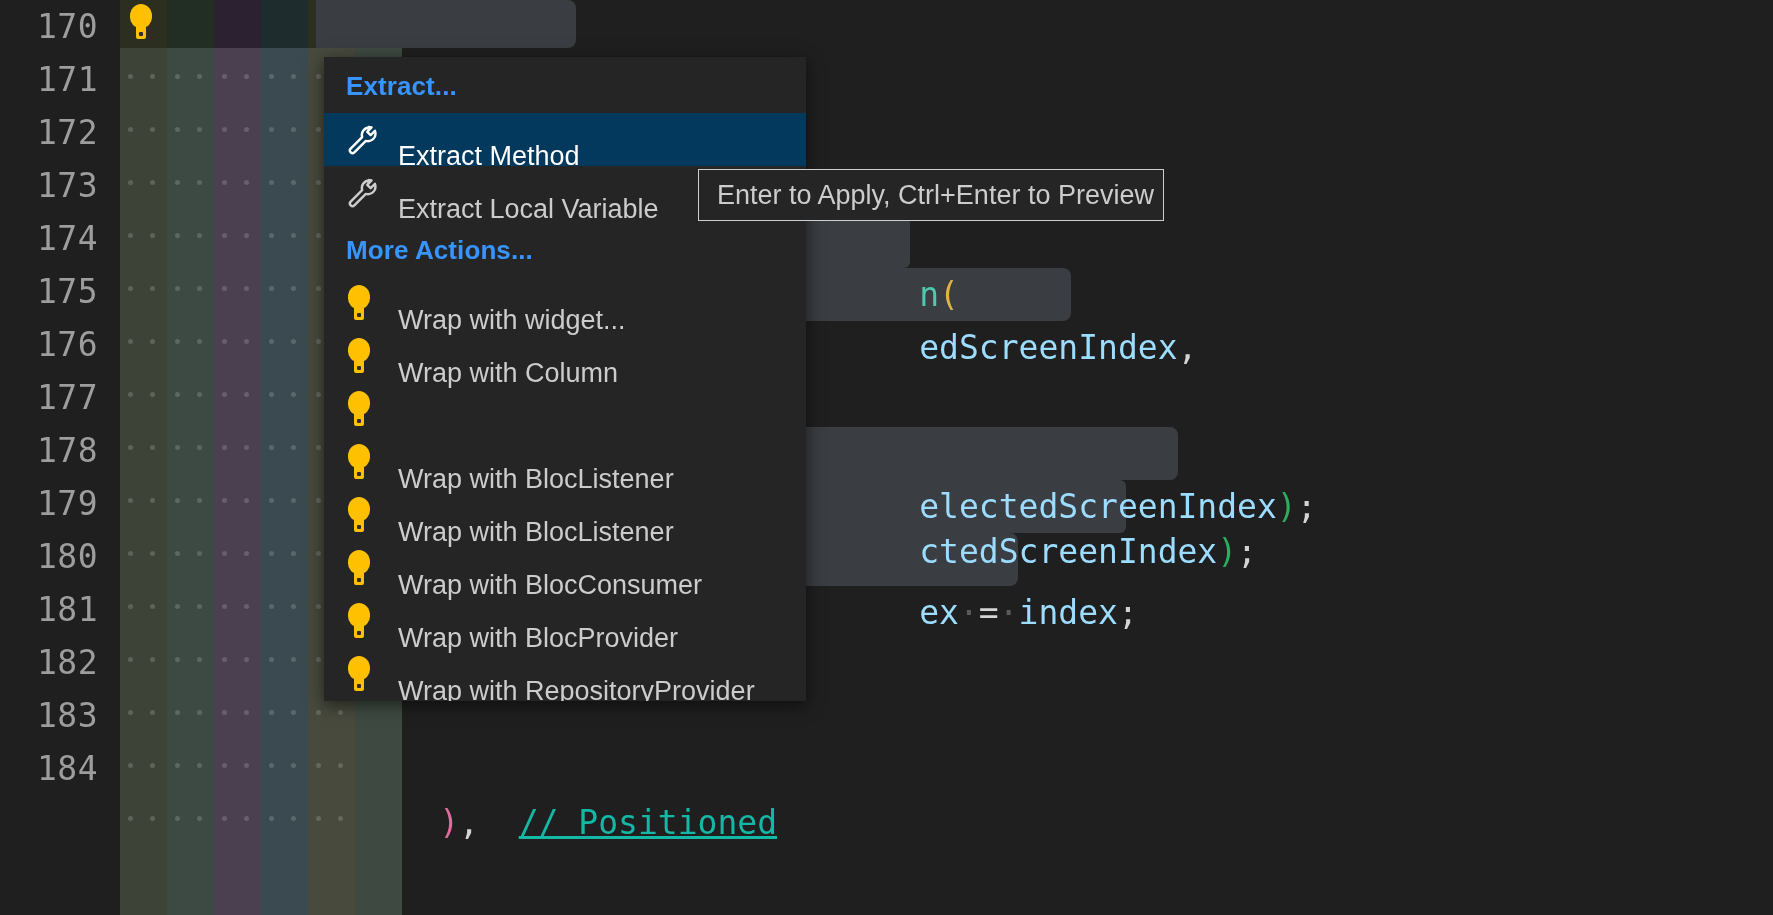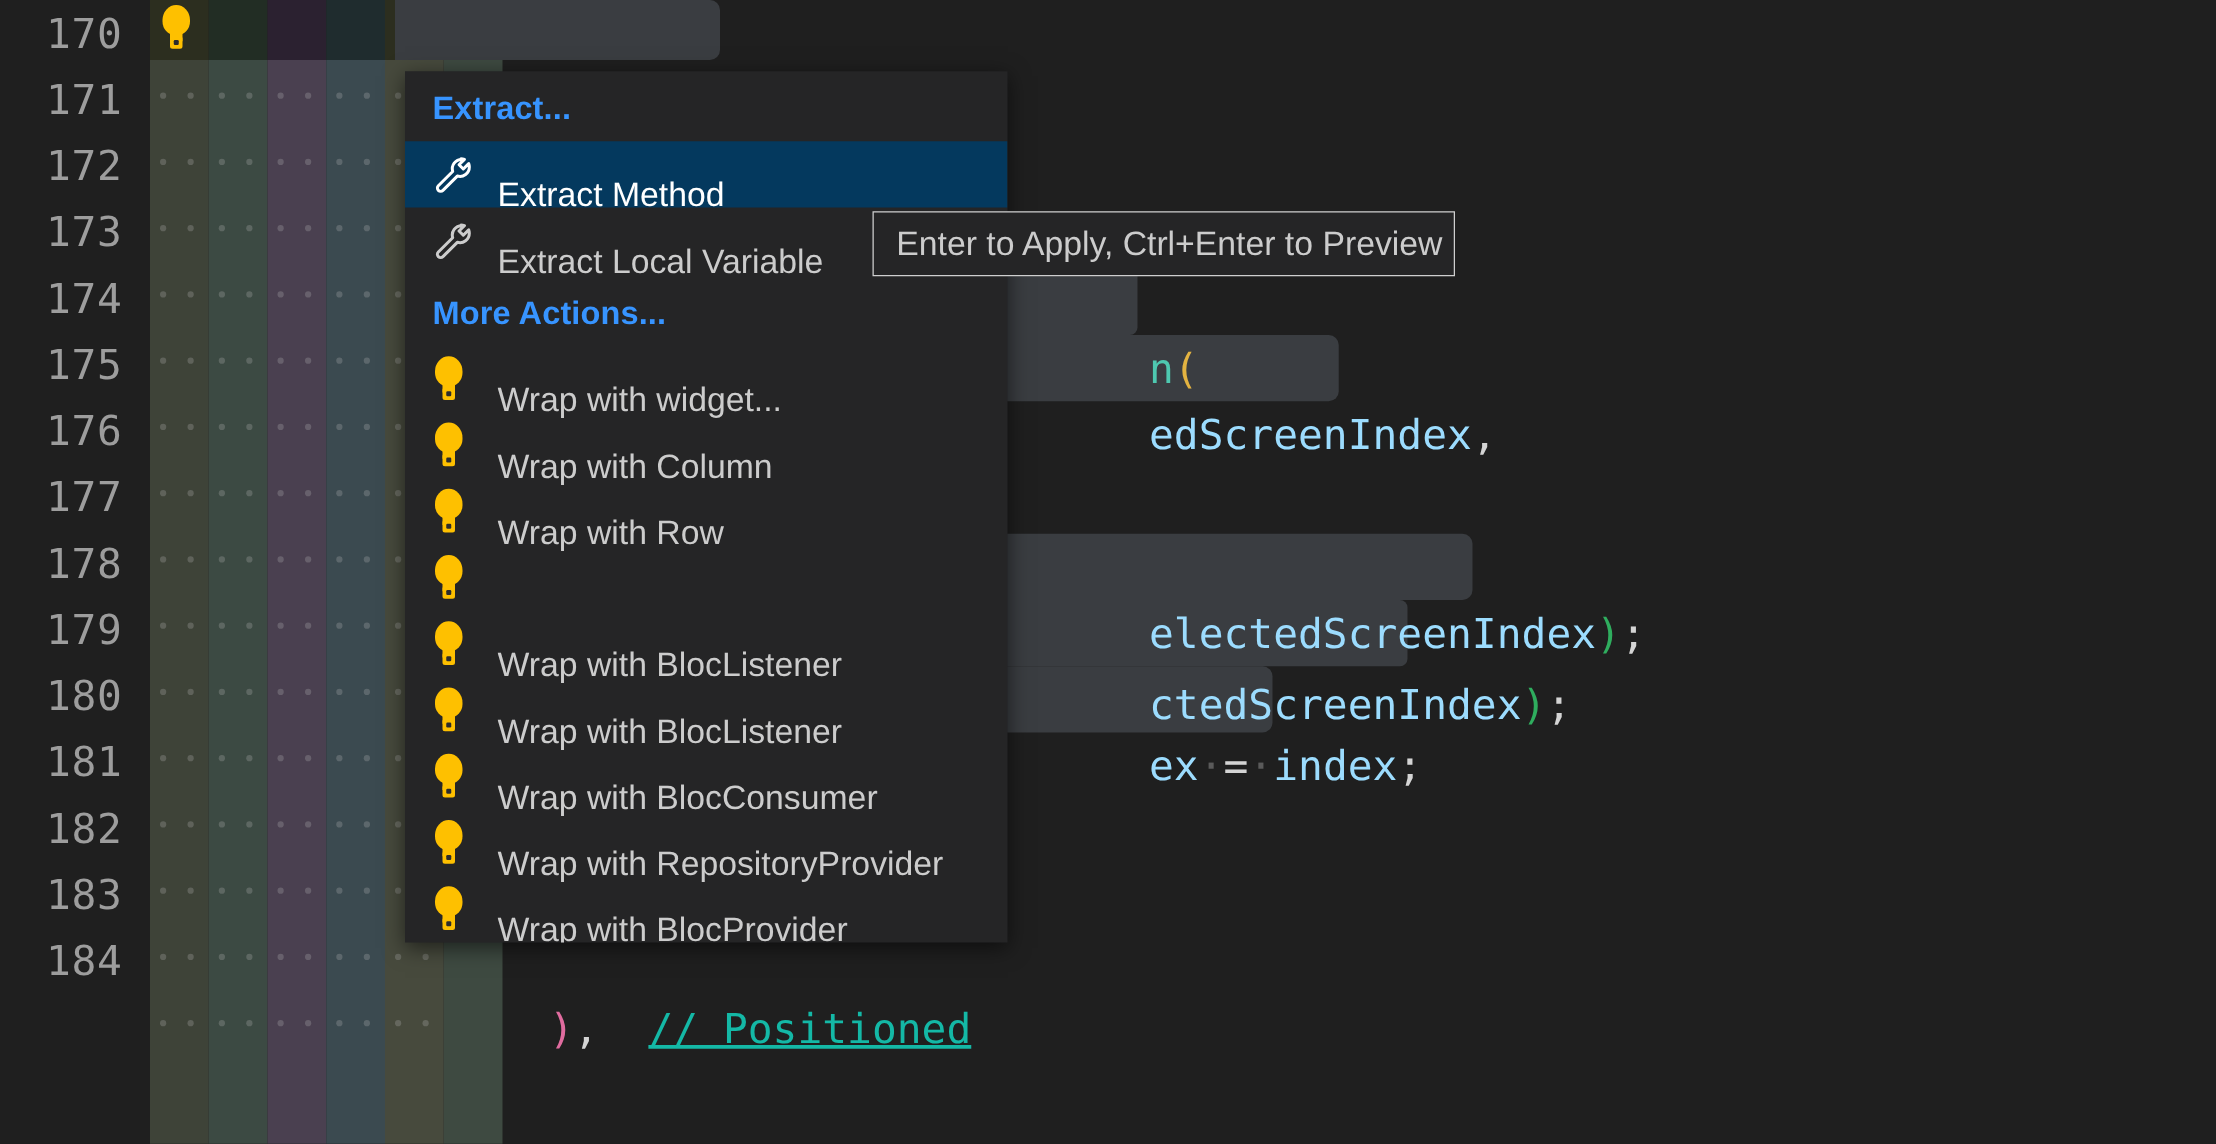--- a/index.html
+++ b/index.html
@@ -336,21 +336,21 @@
     </div>
 
     <div class="codeline" style="left:680px; top:268px;">
       <span class="tk-var">edScreenIndex</span><span class="tk-punc">,</span>
     </div>
 
     <div class="codeline" style="left:680px; top:427px;">
       <span class="tk-var">electedScreenIndex</span><span class="tk-paren-g">)</span><span class="tk-punc">;</span>
     </div>
 
-    <div class="codeline" style="left:680px; top:484px;">
+    <div class="codeline" style="left:680px; top:472px;">
       <span class="tk-var">ctedScreenIndex</span><span class="tk-paren-g">)</span><span class="tk-punc">;</span>
     </div>
 
     <div class="codeline" style="left:680px; top:533px;">
       <span class="tk-var">ex</span><span class="tk-ws">·</span><span class="tk-punc">=</span><span class="tk-ws">·</span><span class="tk-var">index</span><span class="tk-punc">;</span>
     </div>
 
     <div class="codeline" style="left:200px; top:743px;">
       <span class="tk-paren-r">)</span><span class="tk-punc">,</span><span class="tk-ws">  </span><span class="tk-comment">// Positioned</span>
     </div>
@@ -424,30 +424,20 @@
     <span class="qf-icon">
       <span class="bulb">
           <span class="glass"></span>
           <span class="neck"></span>
           <span class="base"></span>
         </span>
     </span>
     <span class="qf-label">Wrap with Column</span>
   </div>
 
-  <div class="qf-item">
-    <span class="qf-icon">
-      <span class="bulb">
-          <span class="glass"></span>
-          <span class="neck"></span>
-          <span class="base"></span>
-        </span>
-    </span>
-    <span class="qf-label">Wrap with Row</span>
-  </div>
 
   <div class="qf-item">
     <span class="qf-icon">
       <span class="bulb">
           <span class="glass"></span>
           <span class="neck"></span>
           <span class="base"></span>
         </span>
     </span>
   </div>
@@ -486,31 +476,31 @@
   </div>
 
   <div class="qf-item">
     <span class="qf-icon">
       <span class="bulb">
           <span class="glass"></span>
           <span class="neck"></span>
           <span class="base"></span>
         </span>
     </span>
+    <span class="qf-label">Wrap with BlocProvider</span>
+  </div>
+
+  <div class="qf-item">
+    <span class="qf-icon">
+      <span class="bulb">
+          <span class="glass"></span>
+          <span class="neck"></span>
+          <span class="base"></span>
+        </span>
+    </span>
     <span class="qf-label">Wrap with RepositoryProvider</span>
-  </div>
-
-  <div class="qf-item">
-    <span class="qf-icon">
-      <span class="bulb">
-          <span class="glass"></span>
-          <span class="neck"></span>
-          <span class="base"></span>
-        </span>
-    </span>
-    <span class="qf-label">Wrap with BlocProvider</span>
   </div>
 
 </div>
 
 <div id="qf-tooltip">
   <span class="tip-text">Enter to Apply, Ctrl+Enter to Preview</span>
 </div>
 
 </body></html>

